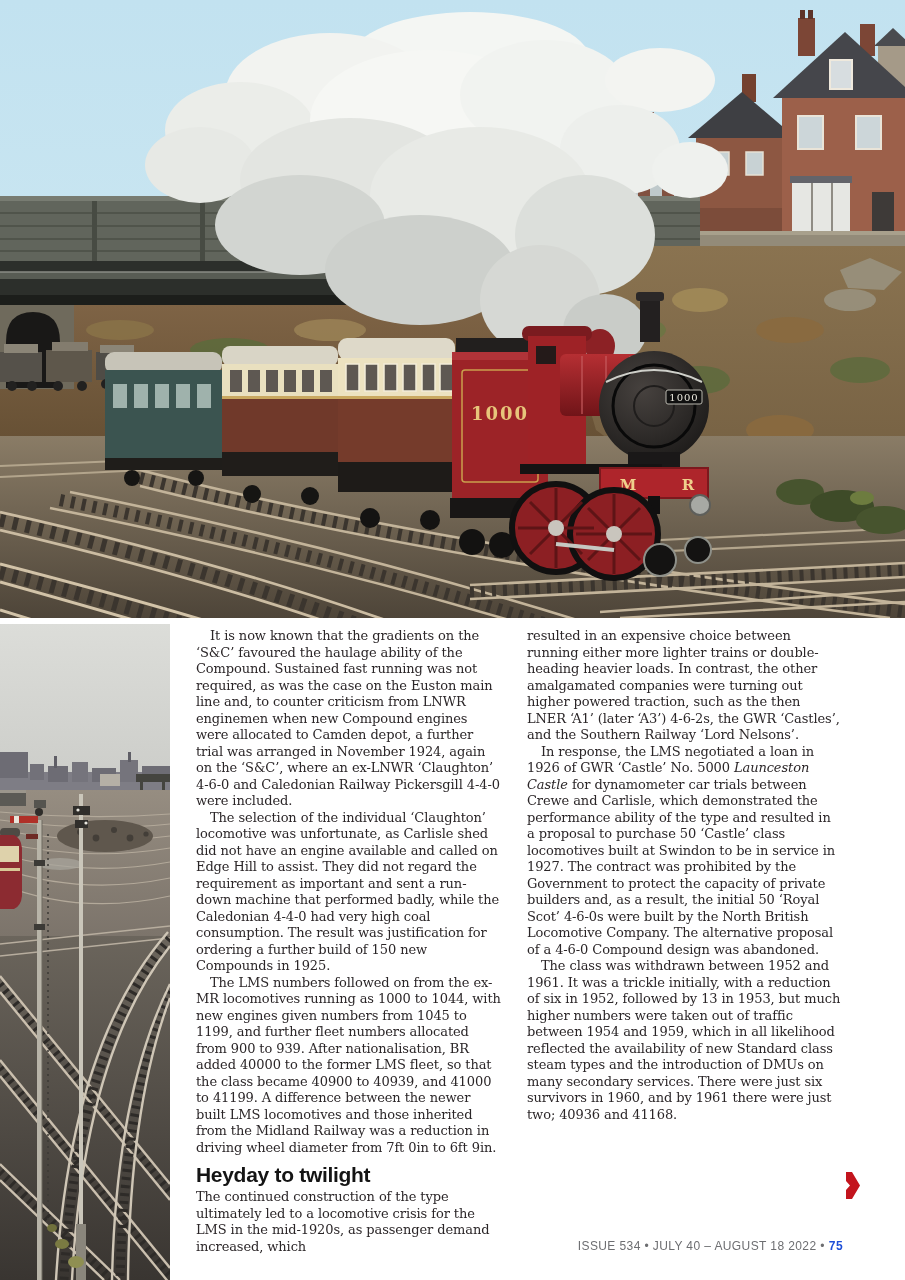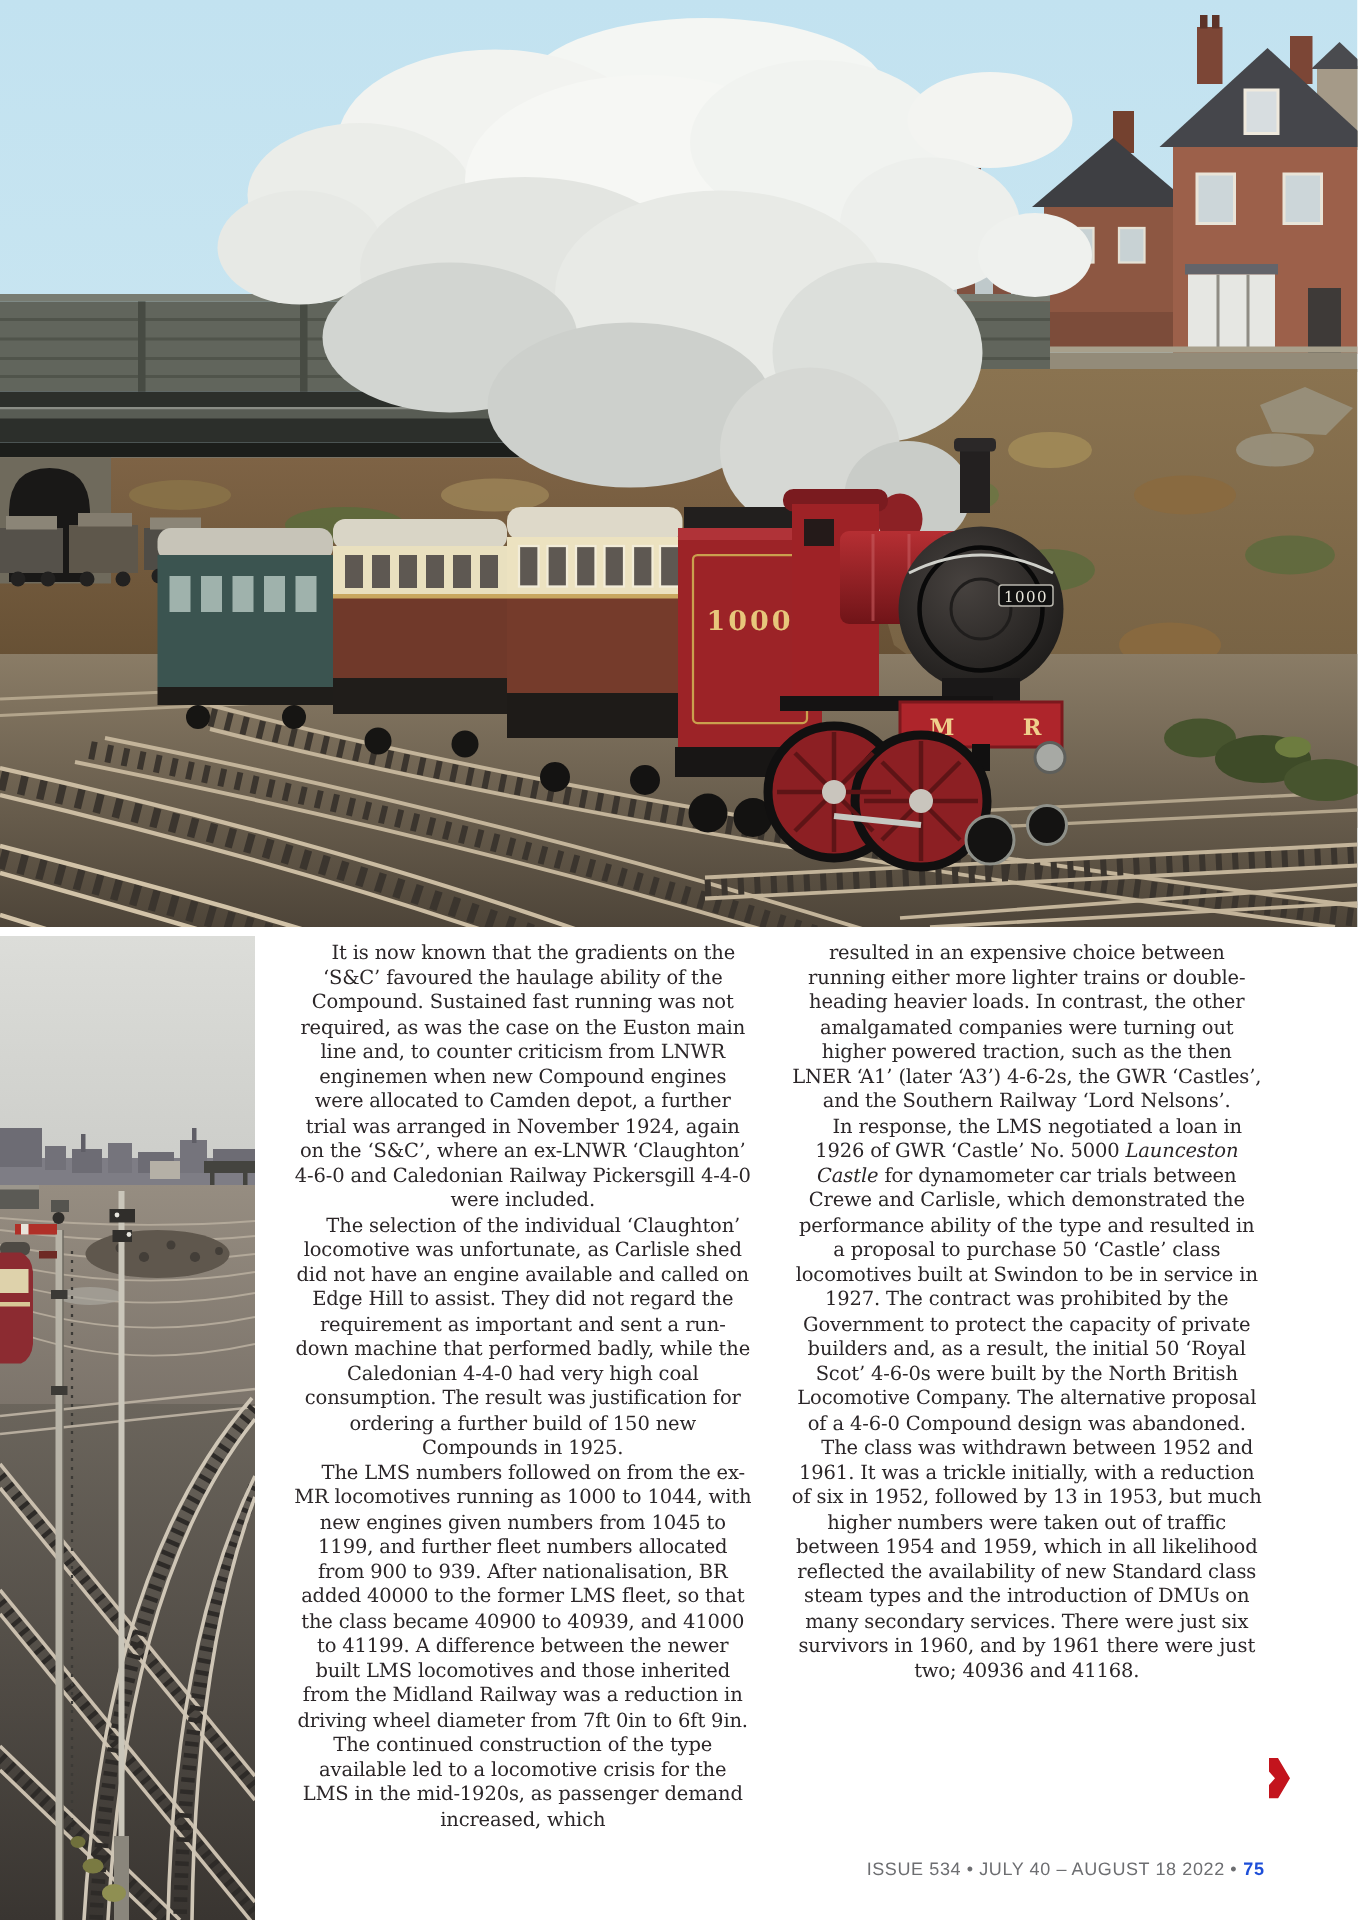--- a/index.html
+++ b/index.html
@@ -11,21 +11,21 @@
   #main-photo{top:0;left:0;width:905px;height:618px;}
   #yard-photo{top:624px;left:0;width:170px;height:656px;}
   .photo svg{display:block;width:100%;height:100%;}
   .col{
     position:absolute;top:628px;
     font-size:13px;line-height:16.5px;letter-spacing:-0.1px;
     color:#2b2628;text-align:left;
   }
   #col-left{left:196px;width:305px;}
   #col-right{left:527px;width:315px;}
-  .para{margin:0;text-align:center;}
+  .para{margin:0;}
   .para.indent{text-indent:14px;}
   .para .italic{font-style:italic;}
   .article-heading{
     font-family:"Liberation Sans", sans-serif;
     font-weight:bold;font-size:21px;line-height:23px;
     letter-spacing:-0.3px;color:#141414;margin:7px 0 3px 0;
   }
   #footer{
     position:absolute;top:1239px;right:62px;
     font-family:"Liberation Sans", sans-serif;
@@ -460,21 +460,22 @@
     <ellipse cx="76" cy="638" rx="8" ry="6" fill="#8f8f52"></ellipse>
     <ellipse cx="52" cy="604" rx="5" ry="4" fill="#70703c"></ellipse>
   </g>
 </svg>
 </div>
 
 <div class="col" id="col-left">
     <p class="para indent"><span>It is now known that the gradients on the ‘S&amp;C’ favoured the haulage ability of the Compound. Sustained fast running was not required, as was the case on the Euston main line and, to counter criticism from LNWR enginemen when new Compound engines were allocated to Camden depot, a further trial was arranged in November 1924, again on the ‘S&amp;C’, where an ex-LNWR ‘Claughton’ 4-6-0 and Caledonian Railway Pickersgill 4-4-0 were included.</span></p>
     <p class="para indent"><span>The selection of the individual ‘Claughton’ locomotive was unfortunate, as Carlisle shed did not have an engine available and called on Edge Hill to assist. They did not regard the requirement as important and sent a run-down machine that performed badly, while the Caledonian 4-4-0 had very high coal consumption. The result was justification for ordering a further build of 150 new Compounds in 1925.</span></p>
     <p class="para indent"><span>The LMS numbers followed on from the ex-MR locomotives running as 1000 to 1044, with new engines given numbers from 1045 to 1199, and further fleet numbers allocated from 900 to 939. After nationalisation, BR added 40000 to the former LMS fleet, so that the class became 40900 to 40939, and 41000 to 41199. A difference between the newer built LMS locomotives and those inherited from the Midland Railway was a reduction in driving wheel diameter from 7ft 0in to 6ft 9in.</span></p>
-    <p class="para"><span>The continued construction of the type available led to a locomotive crisis for the LMS in the mid-1920s, as passenger demand increased, which</span></p>
+    <h2 class="article-heading">Heyday to twilight</h2>
+    <p class="para"><span>The continued construction of the type ultimately led to a locomotive crisis for the LMS in the mid-1920s, as passenger demand increased, which</span></p>
   </div>
 <div class="col" id="col-right">
     <p class="para"><span>resulted in an expensive choice between running either more lighter trains or double-heading heavier loads. In contrast, the other amalgamated companies were turning out higher powered traction, such as the then LNER ‘A1’ (later ‘A3’) 4-6-2s, the GWR ‘Castles’, and the Southern Railway ‘Lord Nelsons’.</span></p>
     <p class="para indent"><span>In response, the LMS negotiated a loan in 1926 of GWR ‘Castle’ No. 5000 </span><span class="italic">Launceston Castle</span><span> for dynamometer car trials between Crewe and Carlisle, which demonstrated the performance ability of the type and resulted in a proposal to purchase 50 ‘Castle’ class locomotives built at Swindon to be in service in 1927. The contract was prohibited by the Government to protect the capacity of private builders and, as a result, the initial 50 ‘Royal Scot’ 4-6-0s were built by the North British Locomotive Company. The alternative proposal of a 4-6-0 Compound design was abandoned.</span></p>
     <p class="para indent"><span>The class was withdrawn between 1952 and 1961. It was a trickle initially, with a reduction of six in 1952, followed by 13 in 1953, but much higher numbers were taken out of traffic between 1954 and 1959, which in all likelihood reflected the availability of new Standard class steam types and the introduction of DMUs on many secondary services. There were just six survivors in 1960, and by 1961 there were just two; 40936 and 41168.</span></p>
   </div>
 
 <svg id="cont-arrow" viewBox="0 0 14 27">
   <polygon points="0,0 6,0 14,13.5 6,27 0,27 0,18 4,13.5 0,9" fill="#c3141d"></polygon>
 </svg>

